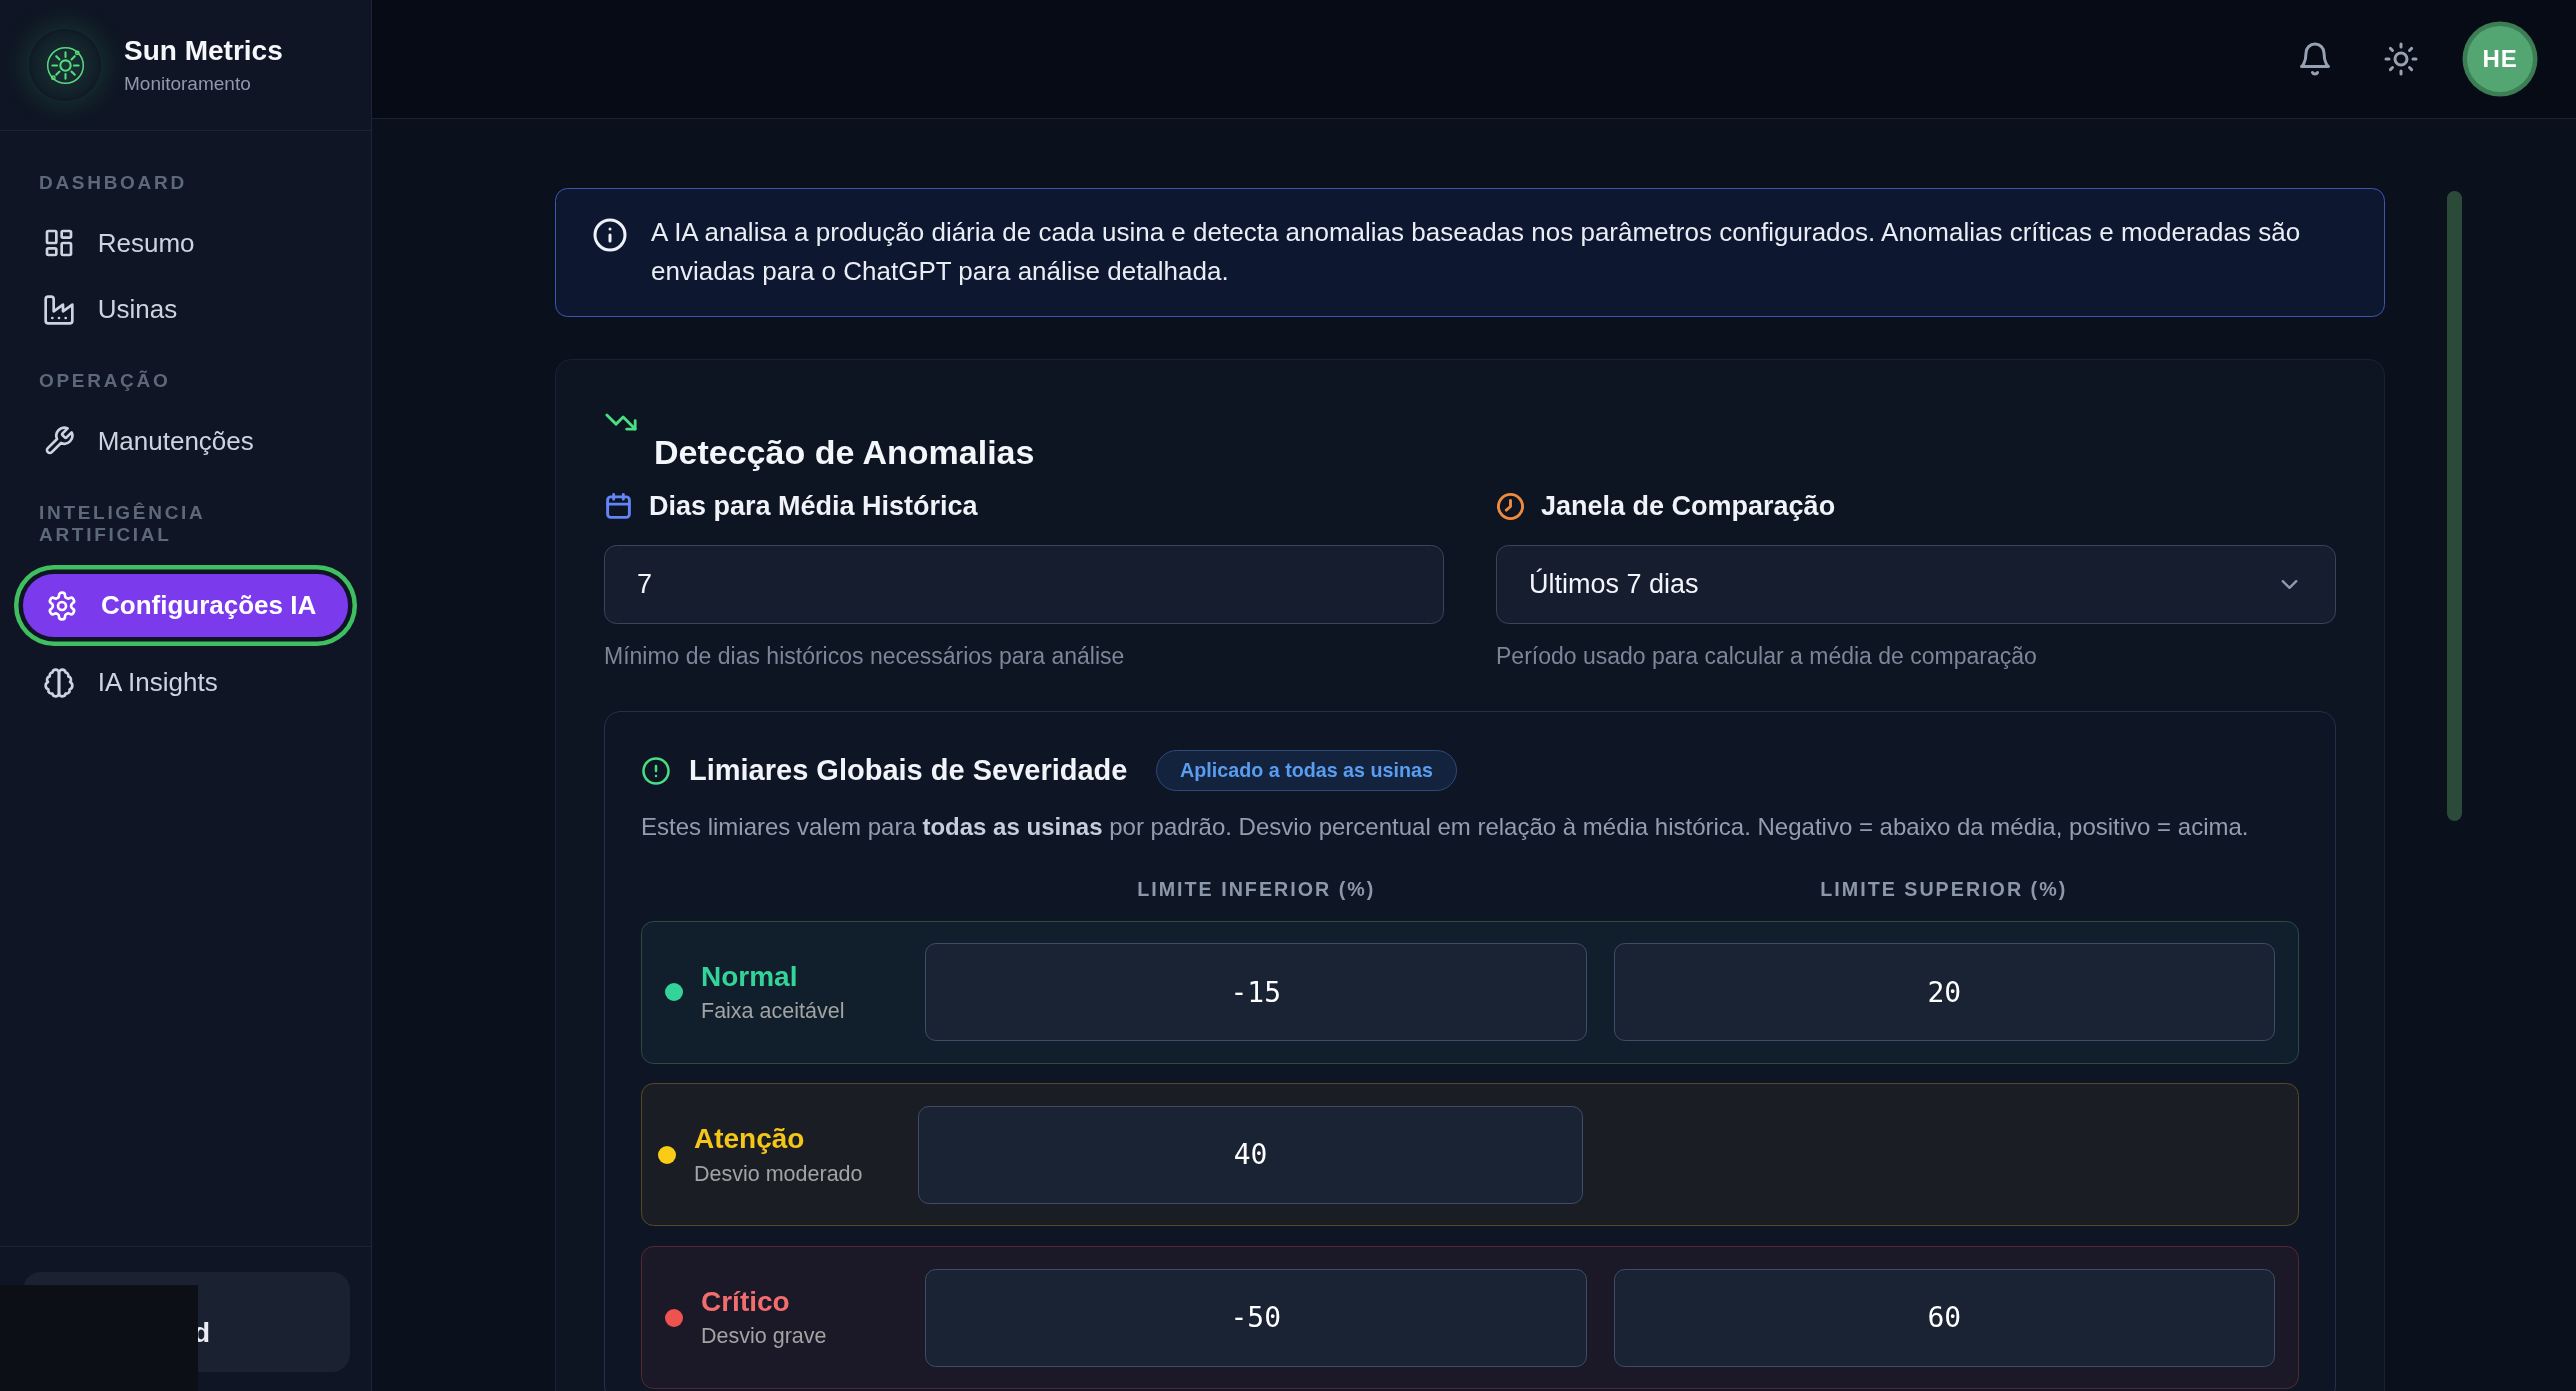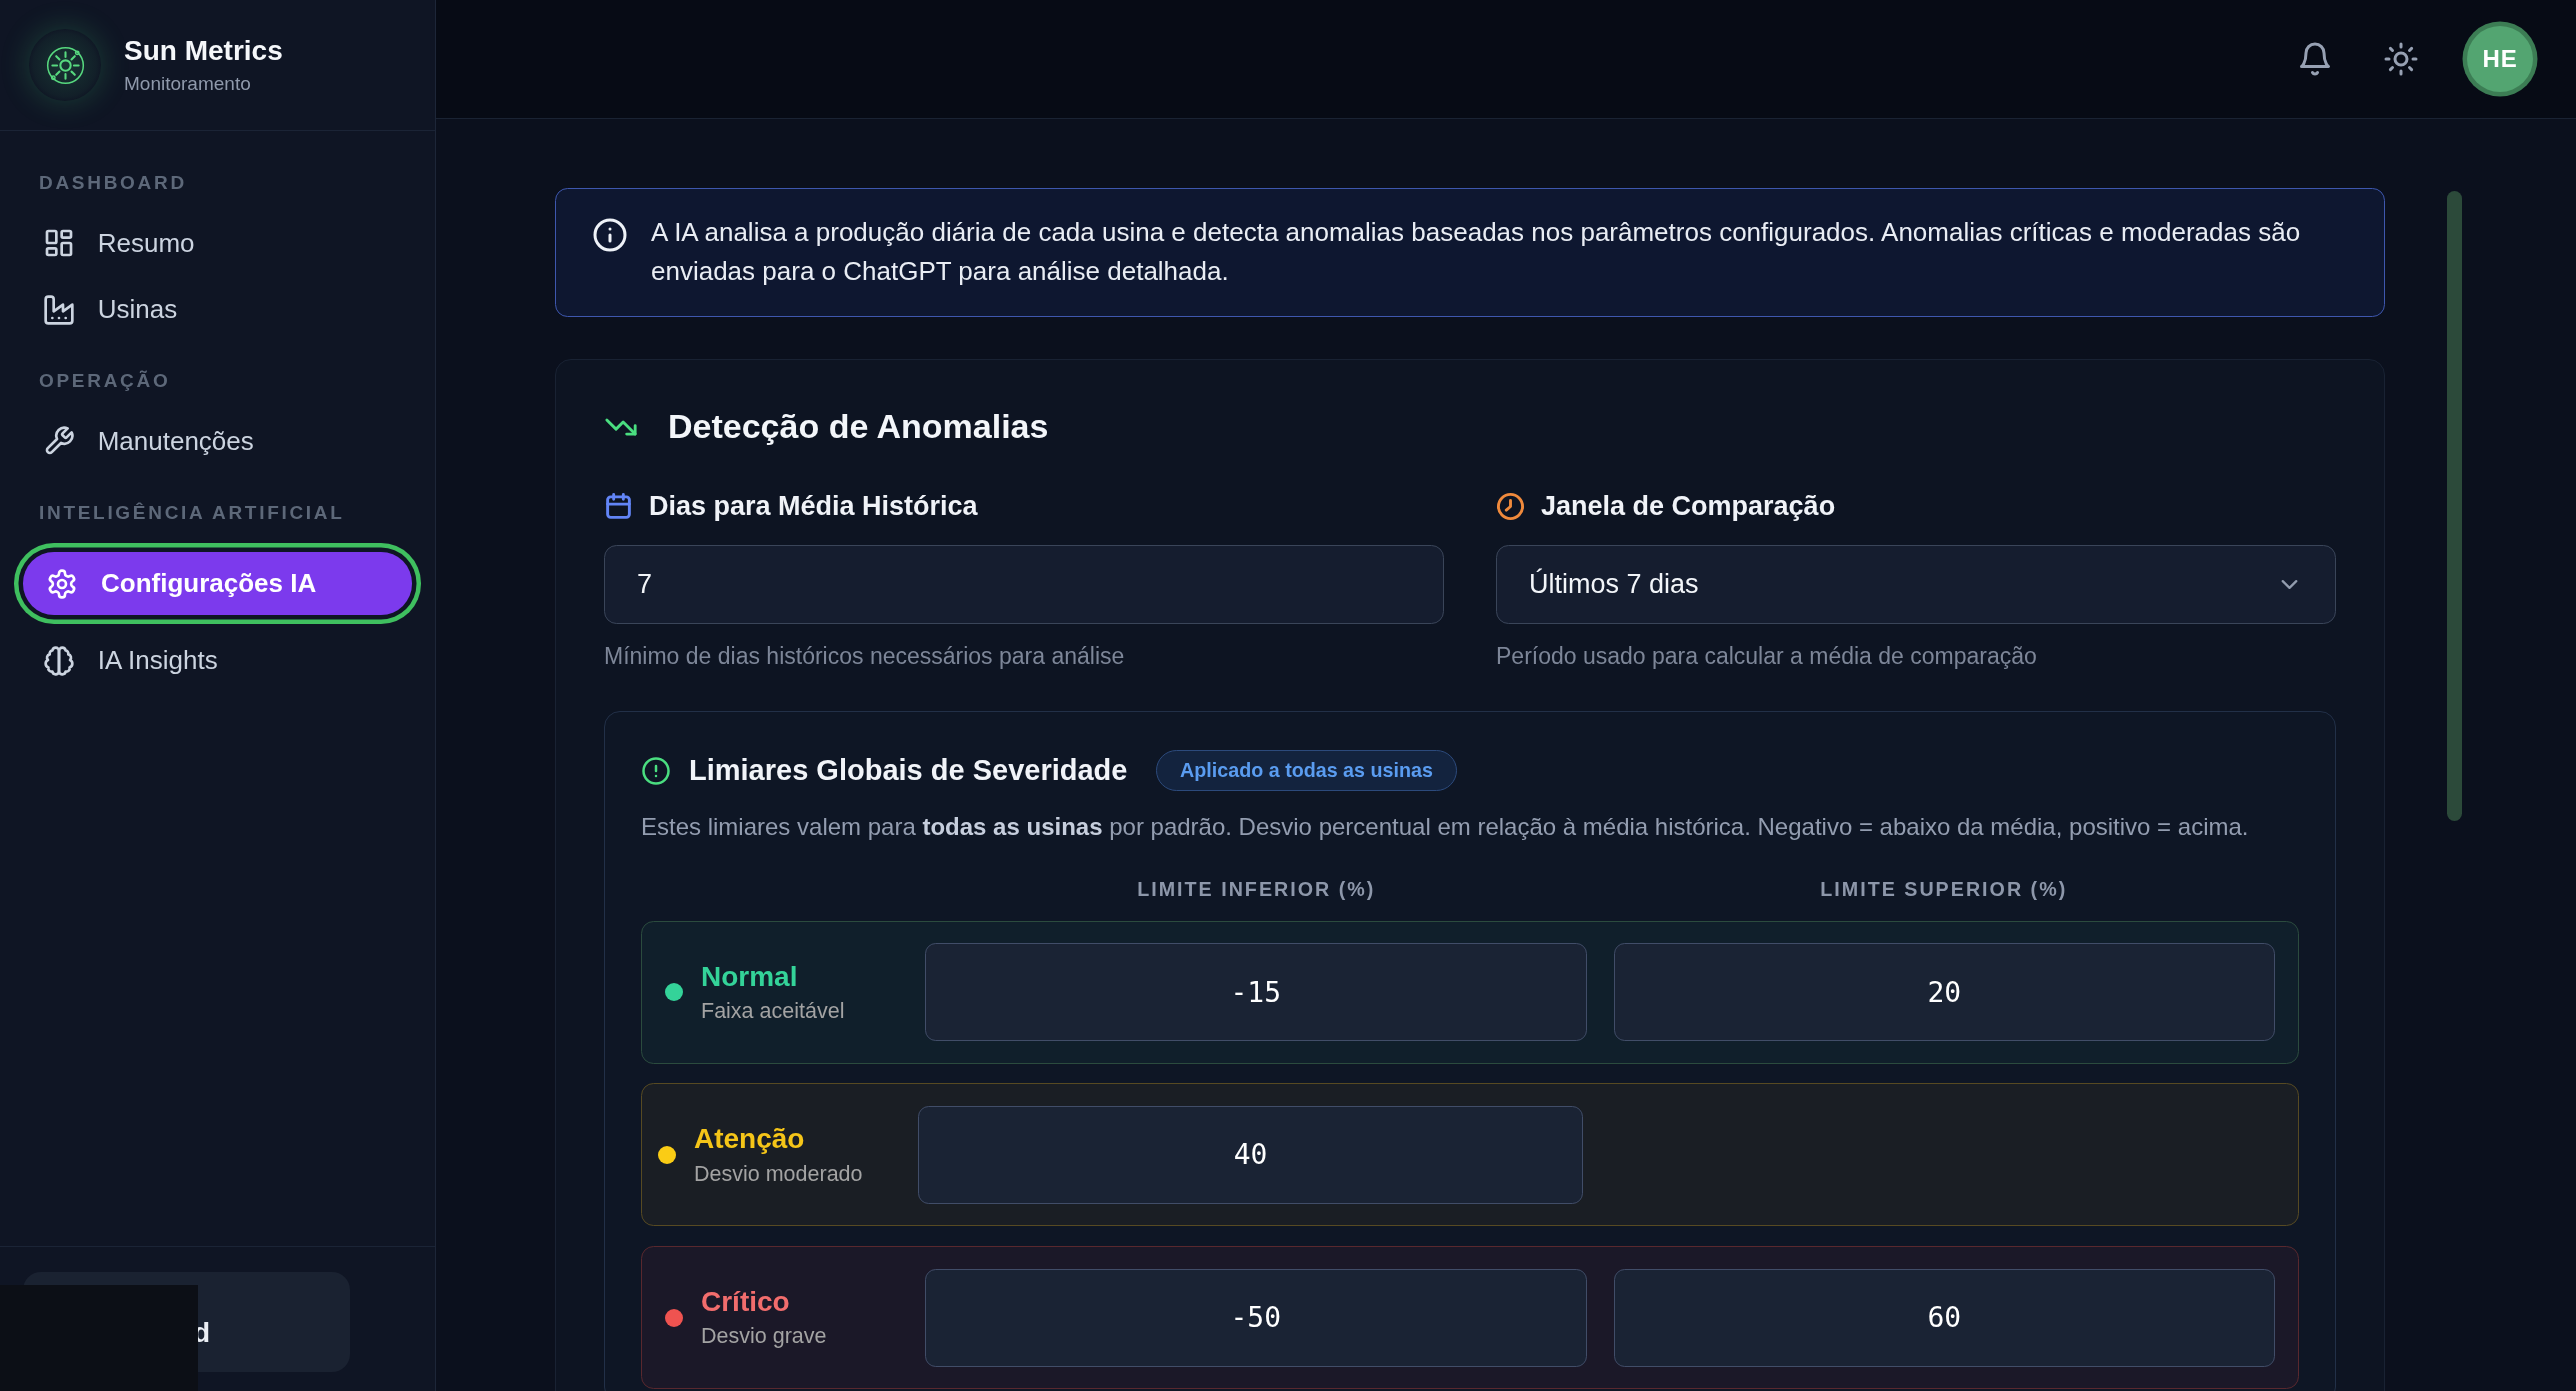--- a/index.html
+++ b/index.html
@@ -5,21 +5,21 @@
   * { box-sizing: border-box; }
   html,body { margin:0; padding:0; }
   body {
     width:2576px; height:1392px; position:relative; overflow:hidden;
     background:#0b101d; color:#e5e9f2;
     font-family:"Liberation Sans", sans-serif;
   }
   svg { display:block; }
 
   
-  .sidebar { position:absolute; left:0; top:0; width:436px; height:1392px;
+  .sidebar { position:absolute; left:0; top:0; width:372px; height:1392px;
     background:#0f1524; border-right:0.9px solid #1d2638; z-index:5; }
   .sidebar-header { display:flex; align-items:center; gap:23px; height:131px;
     padding:0 29px; border-bottom:0.9px solid #1b2436; }
   .logo-badge { width:72px; height:72px; border-radius:50%; flex:0 0 auto;
     display:flex; align-items:center; justify-content:center;
     background:radial-gradient(circle, rgba(74,222,128,.16), rgba(74,222,128,.05) 62%, transparent 74%);
     box-shadow:0 0 30px rgba(74,222,128,.22); }
   .app-name { font-size:28px; font-weight:700; color:#f5f7fa; line-height:1.15; }
   .app-sub { font-size:19px; color:#8f99ab; margin-top:6.3px; }
 
@@ -61,21 +61,21 @@
   .content { position:absolute; left:183px; top:0; width:1830px; }
 
   .banner { margin-top:69px; width:1830px; min-height:129px;
     border:1.8px solid #3e57ae; background:#0e1730; border-radius:12.5px;
     display:flex; gap:23px; align-items:flex-start; padding:24px 36px;
     font-size:26px; line-height:39px; color:#e9edf4; }
   .banner .binfo { width:36px; height:36px; color:#eef2f8; flex:0 0 auto; margin-top:3.6px; }
 
   .card { margin-top:42px; width:1830px; height:1127px; background:#0d1422;
     border:0.9px solid #192233; border-radius:16px; padding:45px 48px 0; }
-  .card-header { display:flex; align-items:center; gap:30px; height:43px; }
+  .card-header { display:flex; align-items:flex-start; gap:16px; height:43px; }
   .card-header .ticon { width:34px; height:34px; color:#4ade80; }
   .card-title { font-size:34px; font-weight:700; color:#f3f6fa; }
 
   .fields { display:grid; grid-template-columns:1fr 1fr; column-gap:52px; margin-top:41px; }
   .field-label { display:flex; align-items:center; gap:16px; font-size:27px;
     font-weight:700; color:#f0f3f8; height:34px; }
   .field-label .ficon { width:29px; height:29px; }
   .ficon.cal { color:#6285f7; }
   .ficon.clk { color:#f08a3c; }
   .tinput, .tselect { margin-top:21.5px; width:100%; height:79px; background:#151d2f;

